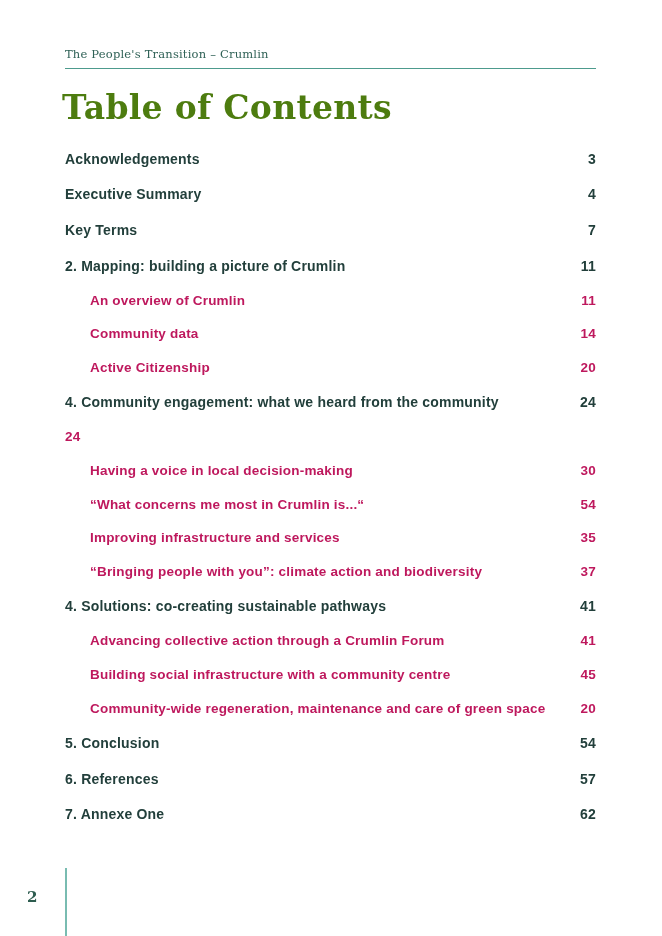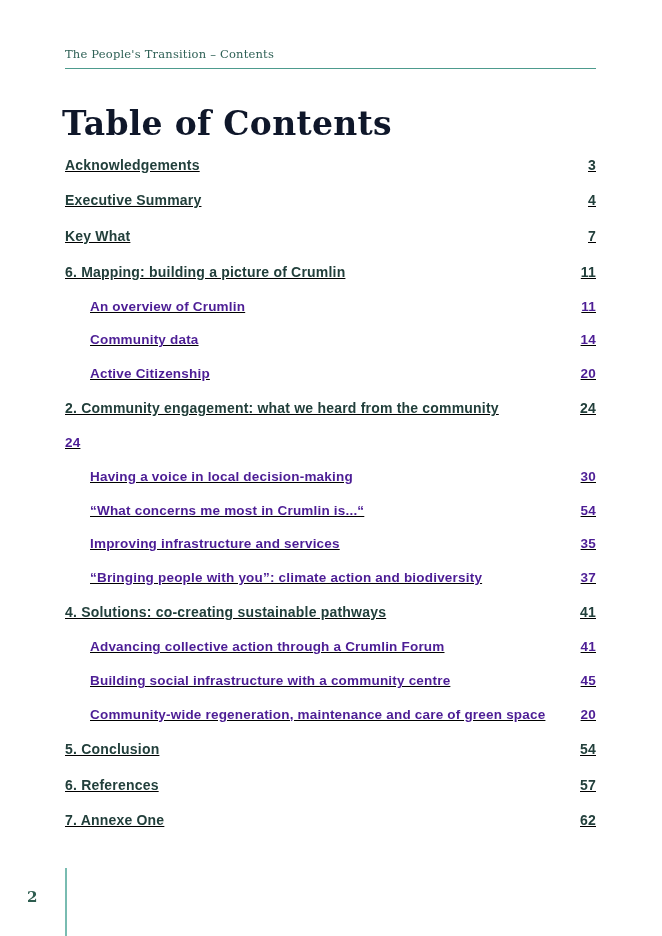--- a/index.html
+++ b/index.html
@@ -8,82 +8,82 @@
     font-family:"Liberation Sans",sans-serif;overflow:hidden;
   }
   .header{
     position:absolute;left:65px;right:66px;top:0;
     padding-top:47px;padding-bottom:7px;
     border-bottom:1px solid #4d9b8d;
     font-family:"DejaVu Serif","Liberation Serif",serif;
     font-size:11.5px;color:#2f6156;letter-spacing:0.2px;
   }
   .title{
-    position:absolute;left:62px;top:104px;
+    position:absolute;left:62px;top:88px;
     font-family:"DejaVu Serif","Liberation Serif",serif;
-    font-weight:700;font-size:33px;color:#0f172a;letter-spacing:0.3px;
+    font-weight:700;font-size:33px;color:#4d7c0f;letter-spacing:0.3px;
   }
-  .toc{position:absolute;left:65px;top:147px;width:531px;text-decoration:underline;}
+  .toc{position:absolute;left:65px;top:141px;width:531px;}
   .row{display:flex;justify-content:space-between;align-items:center;}
   .row .lbl{white-space:nowrap;}
   .l1{height:35.6px;color:#223f3b;font-weight:700;font-size:14px;letter-spacing:0.2px;}
-  .l2{height:33.7px;color:#4c1d95;font-weight:700;font-size:13.5px;letter-spacing:0.2px;}
+  .l2{height:33.7px;color:#be185d;font-weight:700;font-size:13.5px;letter-spacing:0.2px;}
   .l2 .lbl{padding-left:25px;}
   .footer-num{
     position:absolute;left:27px;top:888px;
     font-family:"DejaVu Serif","Liberation Serif",serif;
     font-weight:700;font-size:15px;color:#2d5c4f;
   }
   .footer-line{
     position:absolute;left:65px;top:868px;bottom:0;width:1.5px;
     background:#79bcb1;
   }
 </style>
 </head>
 <body>
 
 <div class="page">
 
   <div class="header">
-    <span>The People's Transition – Contents</span>
+    <span>The People's Transition – Crumlin</span>
   </div>
 
   <div class="title">Table of Contents</div>
 
   <div class="toc">
     <div class="row l1">
       <span class="lbl">Acknowledgements</span>
       <span class="pg">3</span>
     </div>
     <div class="row l1">
       <span class="lbl">Executive Summary</span>
       <span class="pg">4</span>
     </div>
     <div class="row l1">
-      <span class="lbl">Key What</span>
+      <span class="lbl">Key Terms</span>
       <span class="pg">7</span>
     </div>
     <div class="row l1">
-      <span class="lbl">6. Mapping: building a picture of Crumlin</span>
+      <span class="lbl">2. Mapping: building a picture of Crumlin</span>
       <span class="pg">11</span>
     </div>
     <div class="row l2">
       <span class="lbl">An overview of Crumlin</span>
       <span class="pg">11</span>
     </div>
     <div class="row l2">
       <span class="lbl">Community data</span>
       <span class="pg">14</span>
     </div>
     <div class="row l2">
       <span class="lbl">Active Citizenship</span>
       <span class="pg">20</span>
     </div>
     <div class="row l1">
-      <span class="lbl">2. Community engagement: what we heard from the community</span>
+      <span class="lbl">4. Community engagement: what we heard from the community</span>
       <span class="pg">24</span>
     </div>
     <div class="row l2">
       <span class="pg">24</span>
     </div>
     <div class="row l2">
       <span class="lbl">Having a voice in local decision-making</span>
       <span class="pg">30</span>
     </div>
     <div class="row l2">

